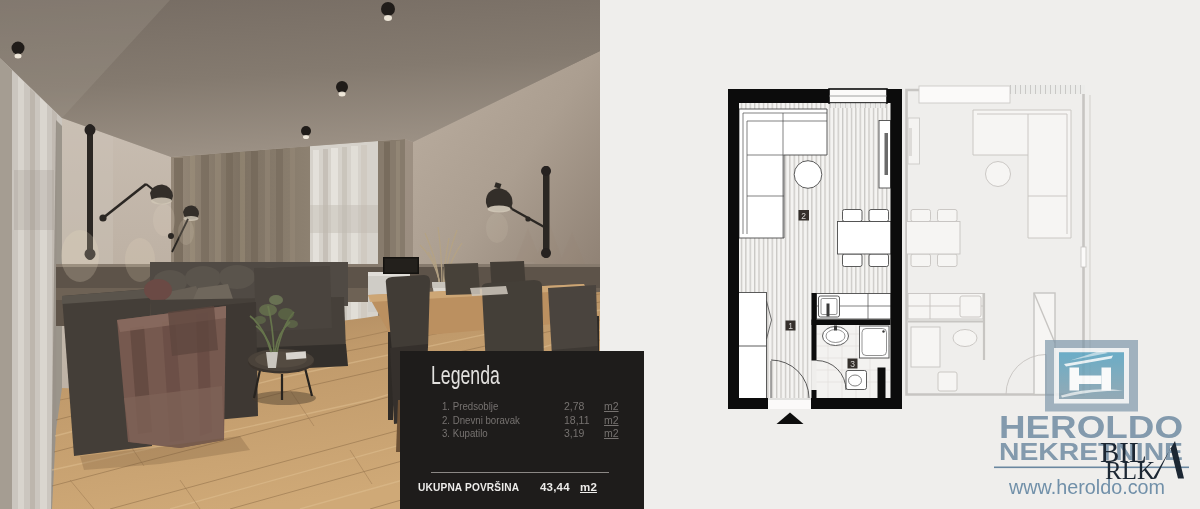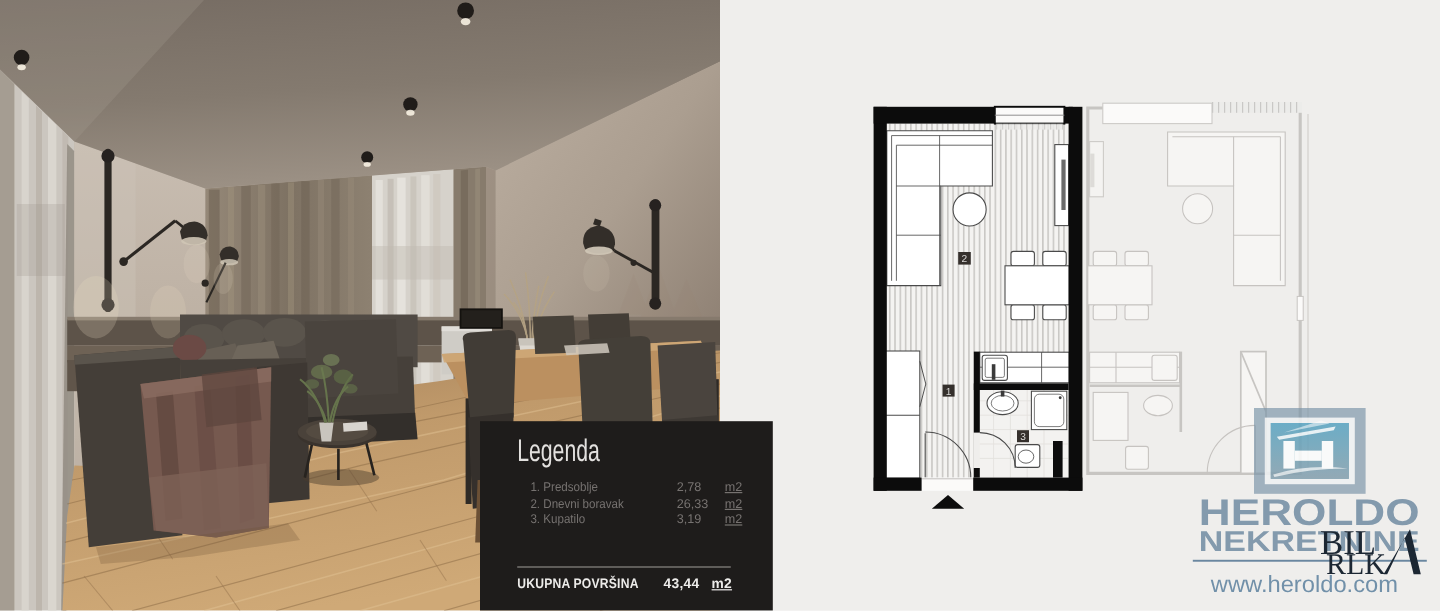--- a/index.html
+++ b/index.html
@@ -6,21 +6,21 @@
   #stage{position:relative;width:1200px;height:509px;overflow:hidden;background:#efeeec;font-family:"Liberation Sans", sans-serif;}
   #photo{position:absolute;left:0;top:0;width:600px;height:509px;}
   #plan{position:absolute;left:600px;top:0;width:600px;height:509px;}
   #legend{position:absolute;left:356px;top:351px;width:244px;height:158px;background:#1e1c1b;color:#777370;margin-left:44px;}
   #legend .title{position:absolute;left:31px;top:9px;font-size:26px;color:#e3e1df;font-weight:400;transform:scaleX(0.68);transform-origin:0 0;}
   #legend .row{position:absolute;left:42px;width:200px;font-size:10.5px;color:#767270;}
   #legend .row .lab{display:inline-block;transform:scaleX(0.92);transform-origin:0 0;}
   #legend .val{position:absolute;left:122px;width:34px;}
   #legend .unit{position:absolute;left:162px;text-decoration:underline;}
   #legend hr{position:absolute;left:31px;top:121px;width:178px;border:none;border-top:1px solid #8b8885;margin:0;}
-  #legend .tot{position:absolute;left:31px;top:130px;font-size:11.5px;font-weight:bold;color:#edecea;letter-spacing:.2px;}
+  #legend .tot{position:absolute;left:18px;top:130px;font-size:11.5px;font-weight:bold;color:#edecea;letter-spacing:.2px;}
   #legend .tot .lab{display:inline-block;transform:scaleX(0.88);transform-origin:0 0;}
 </style>
 </head>
 <body>
 <div id="stage">
 
   <div id="photo">
   <svg width="600" height="509" viewBox="0 0 600 509">
     <defs>
       <linearGradient id="ceilg" x1="0" y1="0" x2="0.25" y2="1">
@@ -533,18 +533,18 @@
       </g>
 
       <text x="409" y="493.5" font-family="Liberation Sans, sans-serif" font-size="19.5" fill="#7190a9" textLength="156" lengthAdjust="spacingAndGlyphs">www.heroldo.com</text>
     </g>
   </svg>
   </div>
 
   <div id="legend">
     <div class="title">Legenda</div>
     <div class="row" style="top:49px;"><span class="lab">1. Predsoblje</span><span class="val">2,78</span><span class="unit">m2</span></div>
-    <div class="row" style="top:62.5px;"><span class="lab">2. Dnevni boravak</span><span class="val">26,33</span><span class="unit">m2</span></div>
+    <div class="row" style="top:62.5px;"><span class="lab">2. Dnevni boravak</span><span class="val">18,11</span><span class="unit">m2</span></div>
     <div class="row" style="top:76px;"><span class="lab">3. Kupatilo</span><span class="val">3,19</span><span class="unit">m2</span></div>
     <hr>
     <div class="tot"><span class="lab">UKUPNA POVRŠINA</span><span class="val" style="color:#edecea;">43,44</span><span class="unit" style="color:#edecea;">m2</span></div>
   </div>
 </div>
 
 </body></html>

